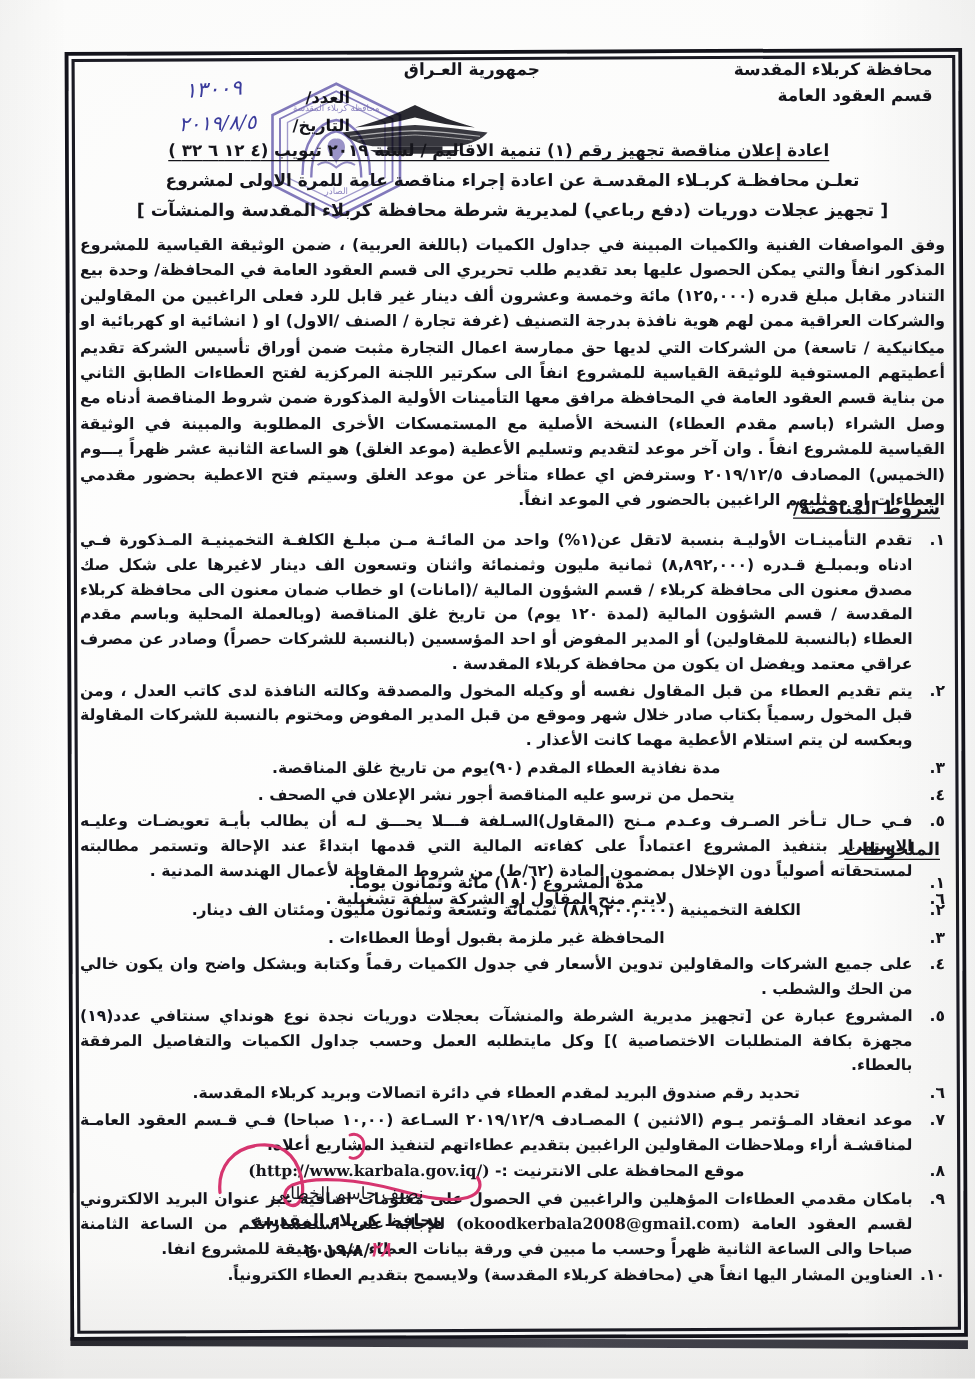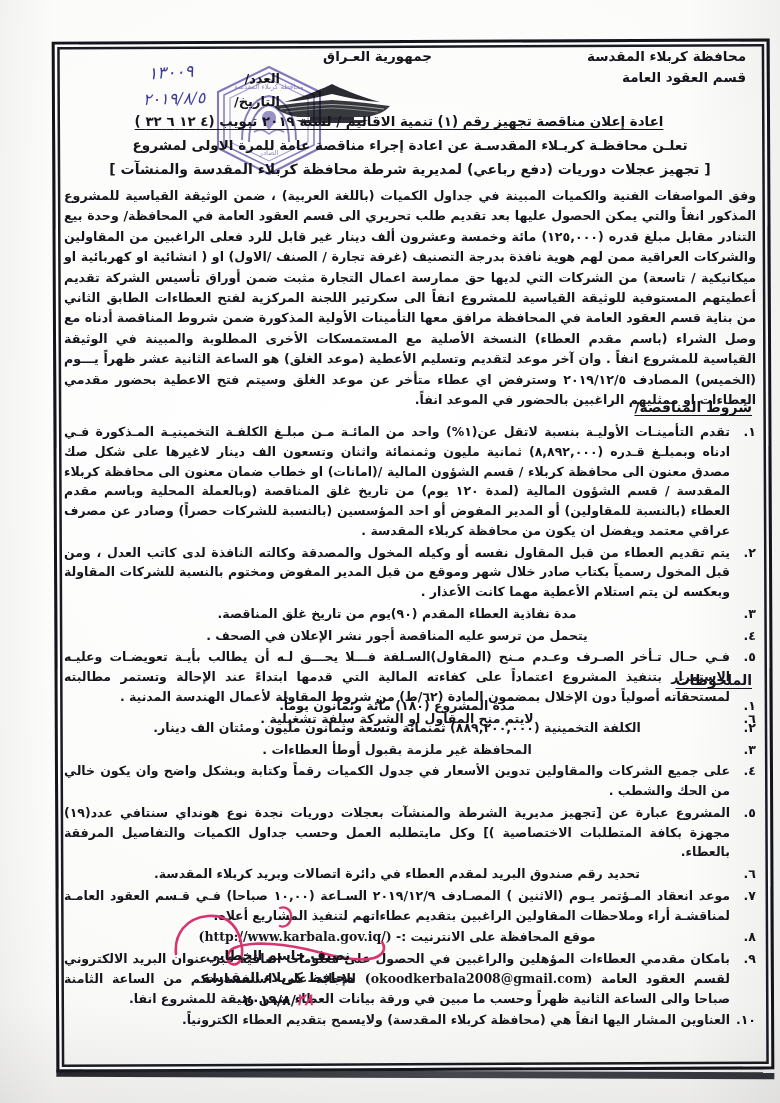--- a/index.html
+++ b/index.html
@@ -266,21 +266,21 @@
   #sig-scribble {
     position: absolute;
     right: 10px;
     top: -42px;
     width: 250px;
     height: 76px;
     pointer-events: none;
   }
   #sig-name {
     font-size: 13.5px;
-    font-weight: bold;
+    font-weight: normal;
     position: relative;
     z-index: 1;
   }
   #sig-title {
     font-size: 13.5px;
     font-weight: bold;
     margin-top: 3px;
   }
   #sig-date {
     font-size: 14px;

